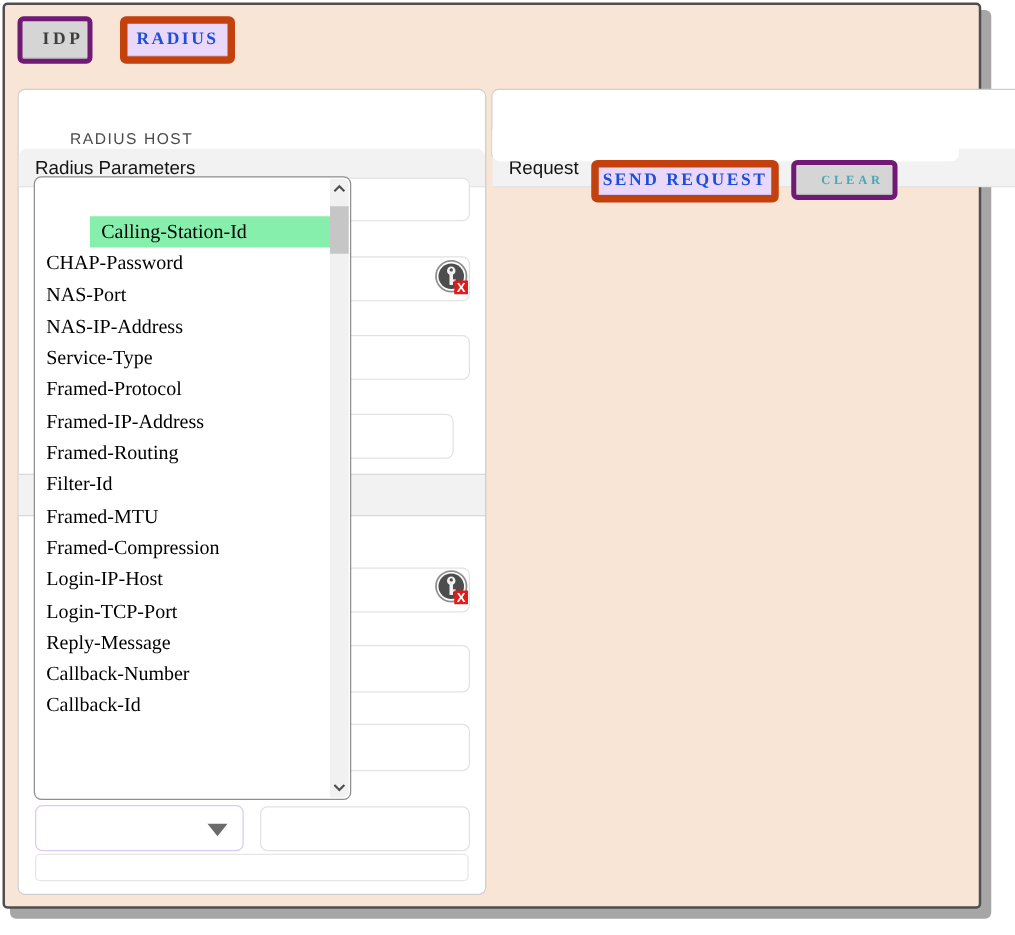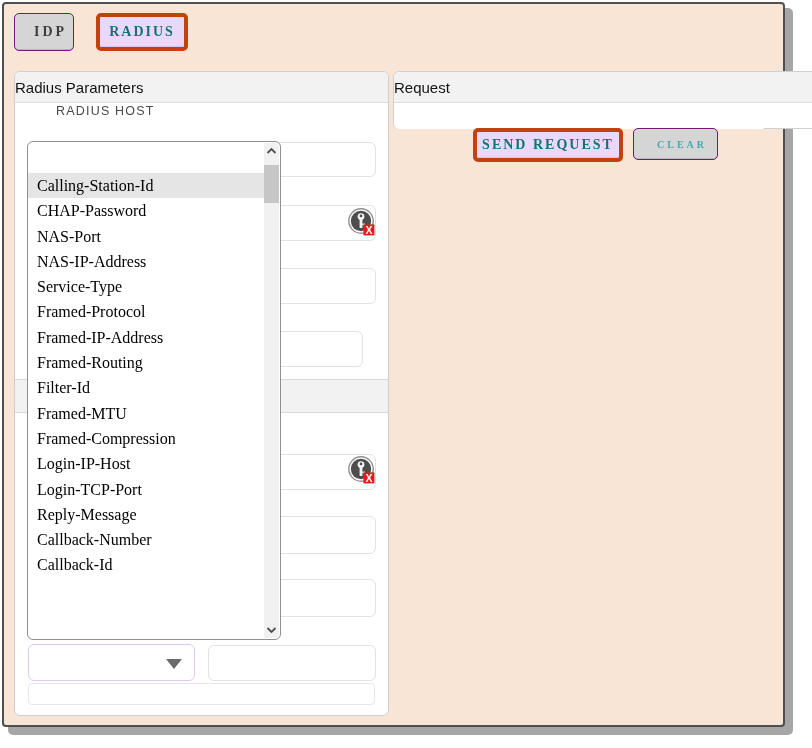--- a/index.html
+++ b/index.html
@@ -12,34 +12,34 @@
     box-shadow:7px 7px 0 1px #a6a6a6;
   }
   .abs { position:absolute; }
 
   
   .btn {
     font-family:"Liberation Serif", serif; font-weight:bold;
     display:flex; align-items:center; justify-content:center;
     border-radius:5px; cursor:pointer; user-select:none;
   }
-  .btn-gray   { background:#d5d5d5; border:1px solid #701a75; color:#3e3e3e;
+  .btn-gray   { background:#d5d5d5; border:4px solid #701a75; color:#3e3e3e;
                 box-shadow:inset 0 -1px 0 #b8b8b8;padding-left:13px; }
-  .btn-purple { background:#e9d8fa; border:4px solid #c2410c; color:#0f766e;
+  .btn-purple { background:#e9d8fa; border:6px solid #c2410c; color:#1d4ed8;
                 box-shadow:inset 0 -1px 0 #d9c2f2; }
 
   #tab-idp    { left:10px; top:9px;  width:60px;  height:38px; font-size:14px; letter-spacing:3px; }
   #tab-radius { left:92px; top:9px;  width:92px;  height:38px; font-size:14px; letter-spacing:2px; }
 
   
   .panel { background:#ffffff; border:1px solid #cfcfcf; border-radius:6px; }
   .panel-header {
     height:31px; background:#f2f2f2; border-bottom:1px solid #dcdcdc;
     border-radius:6px 6px 0 0; display:flex; align-items:center;
-    padding-left:0; font-size:15px; color:#141414;
+    padding-left:13px; font-size:15px; color:#141414;margin-top:47px;
   }
 
   #radius-panel  { left:10px;  top:67px; width:375px; height:645px; }
   #request-panel { left:389px; top:67px; width:436px; height:58px;  }
 
   .field-label { font-size:12.5px; color:#4a4a4a; letter-spacing:1.2px; }
 
   .tinput {
     position:absolute; background:#fff; border:1px solid #e2e2e2;
     border-radius:6px; font-size:14px; padding:0 8px; color:#222; outline:none;
@@ -71,21 +71,21 @@
     background:#fff; border:1px solid #8f8f8f; border-radius:6px; z-index:50;
     overflow:hidden;
   }
   #dd-items { position:absolute; left:0; top:0; right:16px; bottom:0; }
   .dd-item {
     height:25.3px; line-height:25.3px; padding-left:9px;
     font-family:"Liberation Serif", serif; font-size:16px; color:#000;
     white-space:nowrap; cursor:default;
   }
   .dd-item.empty { height:31px; }
-  .dd-item.selected { background:#e5e5e5; }
+  .dd-item.selected { background:#86efac;margin-left:44px; }
 
   #dd-scrollbar {
     position:absolute; top:1px; right:1px; bottom:1px; width:15px;
     background:#f1f1f1; border-radius:0 5px 5px 0;
   }
   .dd-scrollbtn { position:absolute; left:0; width:15px; height:16px;
                   display:flex; align-items:center; justify-content:center; cursor:pointer; }
   #dd-up   { top:0; }
   #dd-down { bottom:0; }
   #dd-thumb { position:absolute; left:0; top:22px; width:15px; height:38px;

